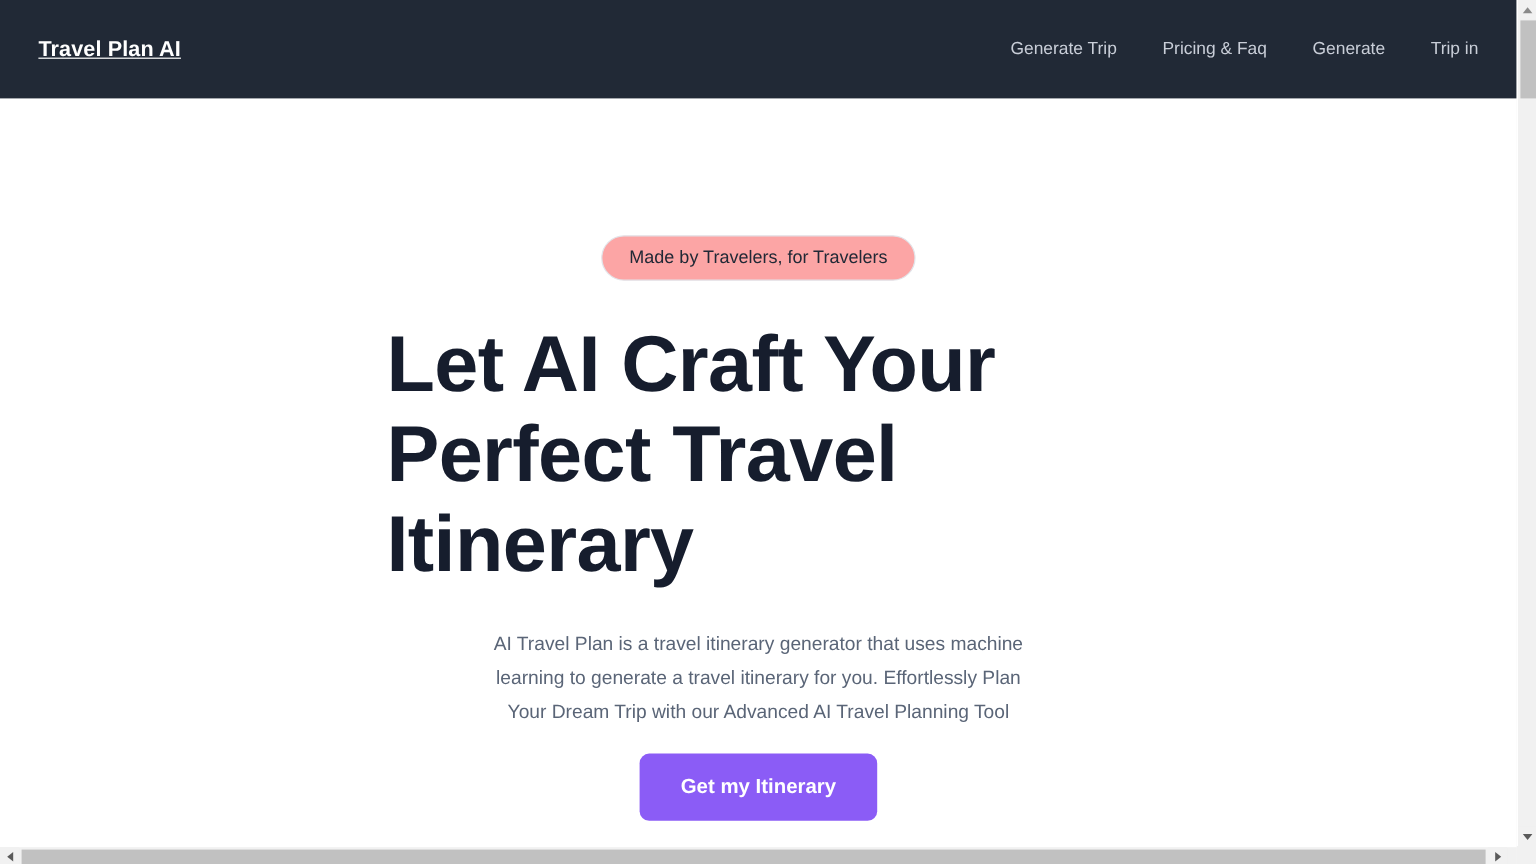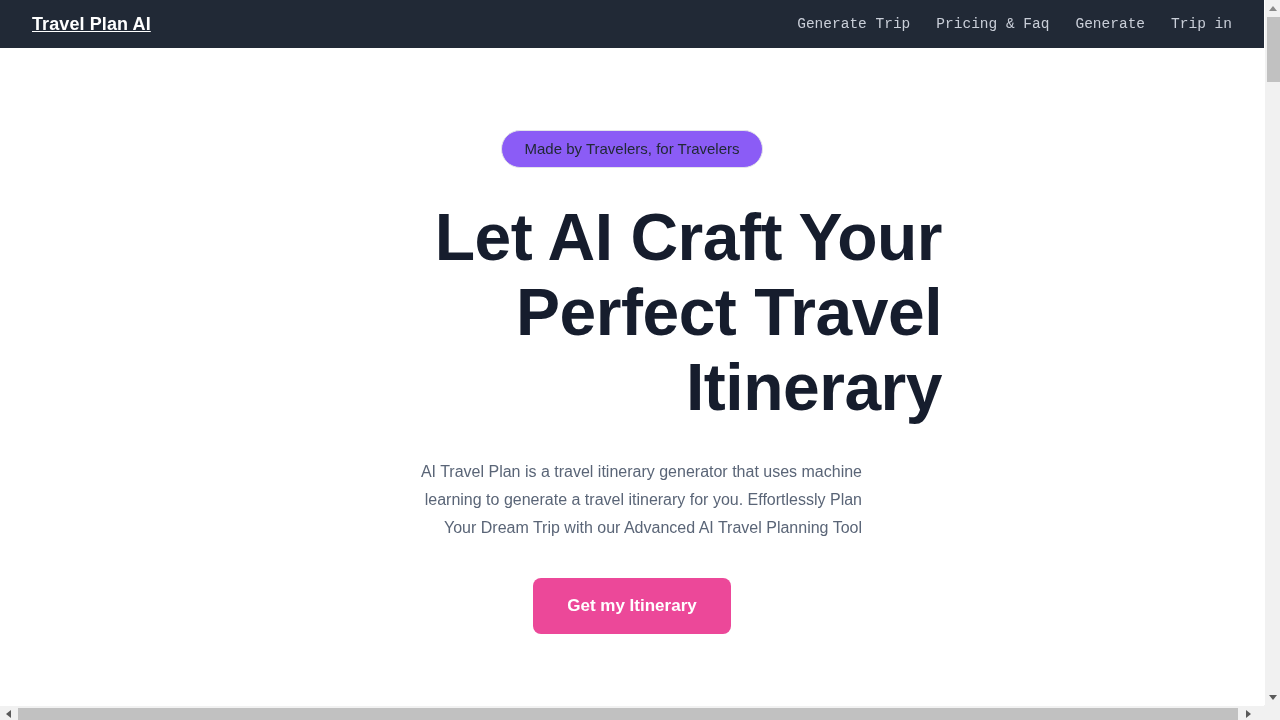--- a/index.html
+++ b/index.html
@@ -19,42 +19,41 @@
     top: 0;
     width: 1264px;
     height: 705px;
     background: #ffffff;
     overflow: hidden;
   }
 
   
   #navbar {
     width: 1264px;
-    height: 48px;
+    height: 82px;
     background: #212936;
     display: flex;
     align-items: center;
     justify-content: space-between;
     padding: 0 32px;
   }
 
   #brand {
     color: #ffffff;
     font-size: 18px;
     font-weight: 700;
     letter-spacing: 0.1px;
     white-space: nowrap;
   }
 
   #nav-links {
     display: flex;
     align-items: center;
-    gap: 4px;
+    gap: 16px;
     list-style: none;
-    font-family: Liberation Mono, monospace;
   }
 
   .nav-link {
     color: #c9ced8;
     font-size: 14.5px;
     font-weight: 400;
     text-decoration: none;
     white-space: nowrap;
     padding: 6px 11px;
     display: inline-block;
@@ -70,49 +69,50 @@
     flex-direction: column;
     align-items: center;
   }
 
   #hero-badge {
     border: 1px solid #e2e4e9;
     border-radius: 999px;
     padding: 9px 22px;
     font-size: 15px;
     color: #212936;
-    background: #8b5cf6;
+    background: #fca5a5;
     white-space: nowrap;
     line-height: 1.2;
+    margin-top: 32px;
   }
 
   #hero-title {
     margin-top: 32px;
     width: 620px;
-    text-align: right;
+    text-align: left;
     font-size: 66px;
     line-height: 75px;
     font-weight: 700;
     color: #161d2d;
     letter-spacing: -0.5px;
   }
 
   #hero-subtitle {
     margin-top: 33px;
     width: 460px;
-    text-align: right;
+    text-align: center;
     font-size: 16px;
     line-height: 28px;
     color: #5a6577;
     font-weight: 400;
   }
 
   #hero-cta {
-    margin-top: 36px;
-    background: #ec4899;
+    margin-top: 20px;
+    background: #8b5cf6;
     color: #ffffff;
     border: none;
     border-radius: 8px;
     font-family: "Liberation Sans", sans-serif;
     font-size: 17px;
     font-weight: 700;
     padding: 12px 34px;
     height: 56px;
     cursor: pointer;
     white-space: nowrap;

